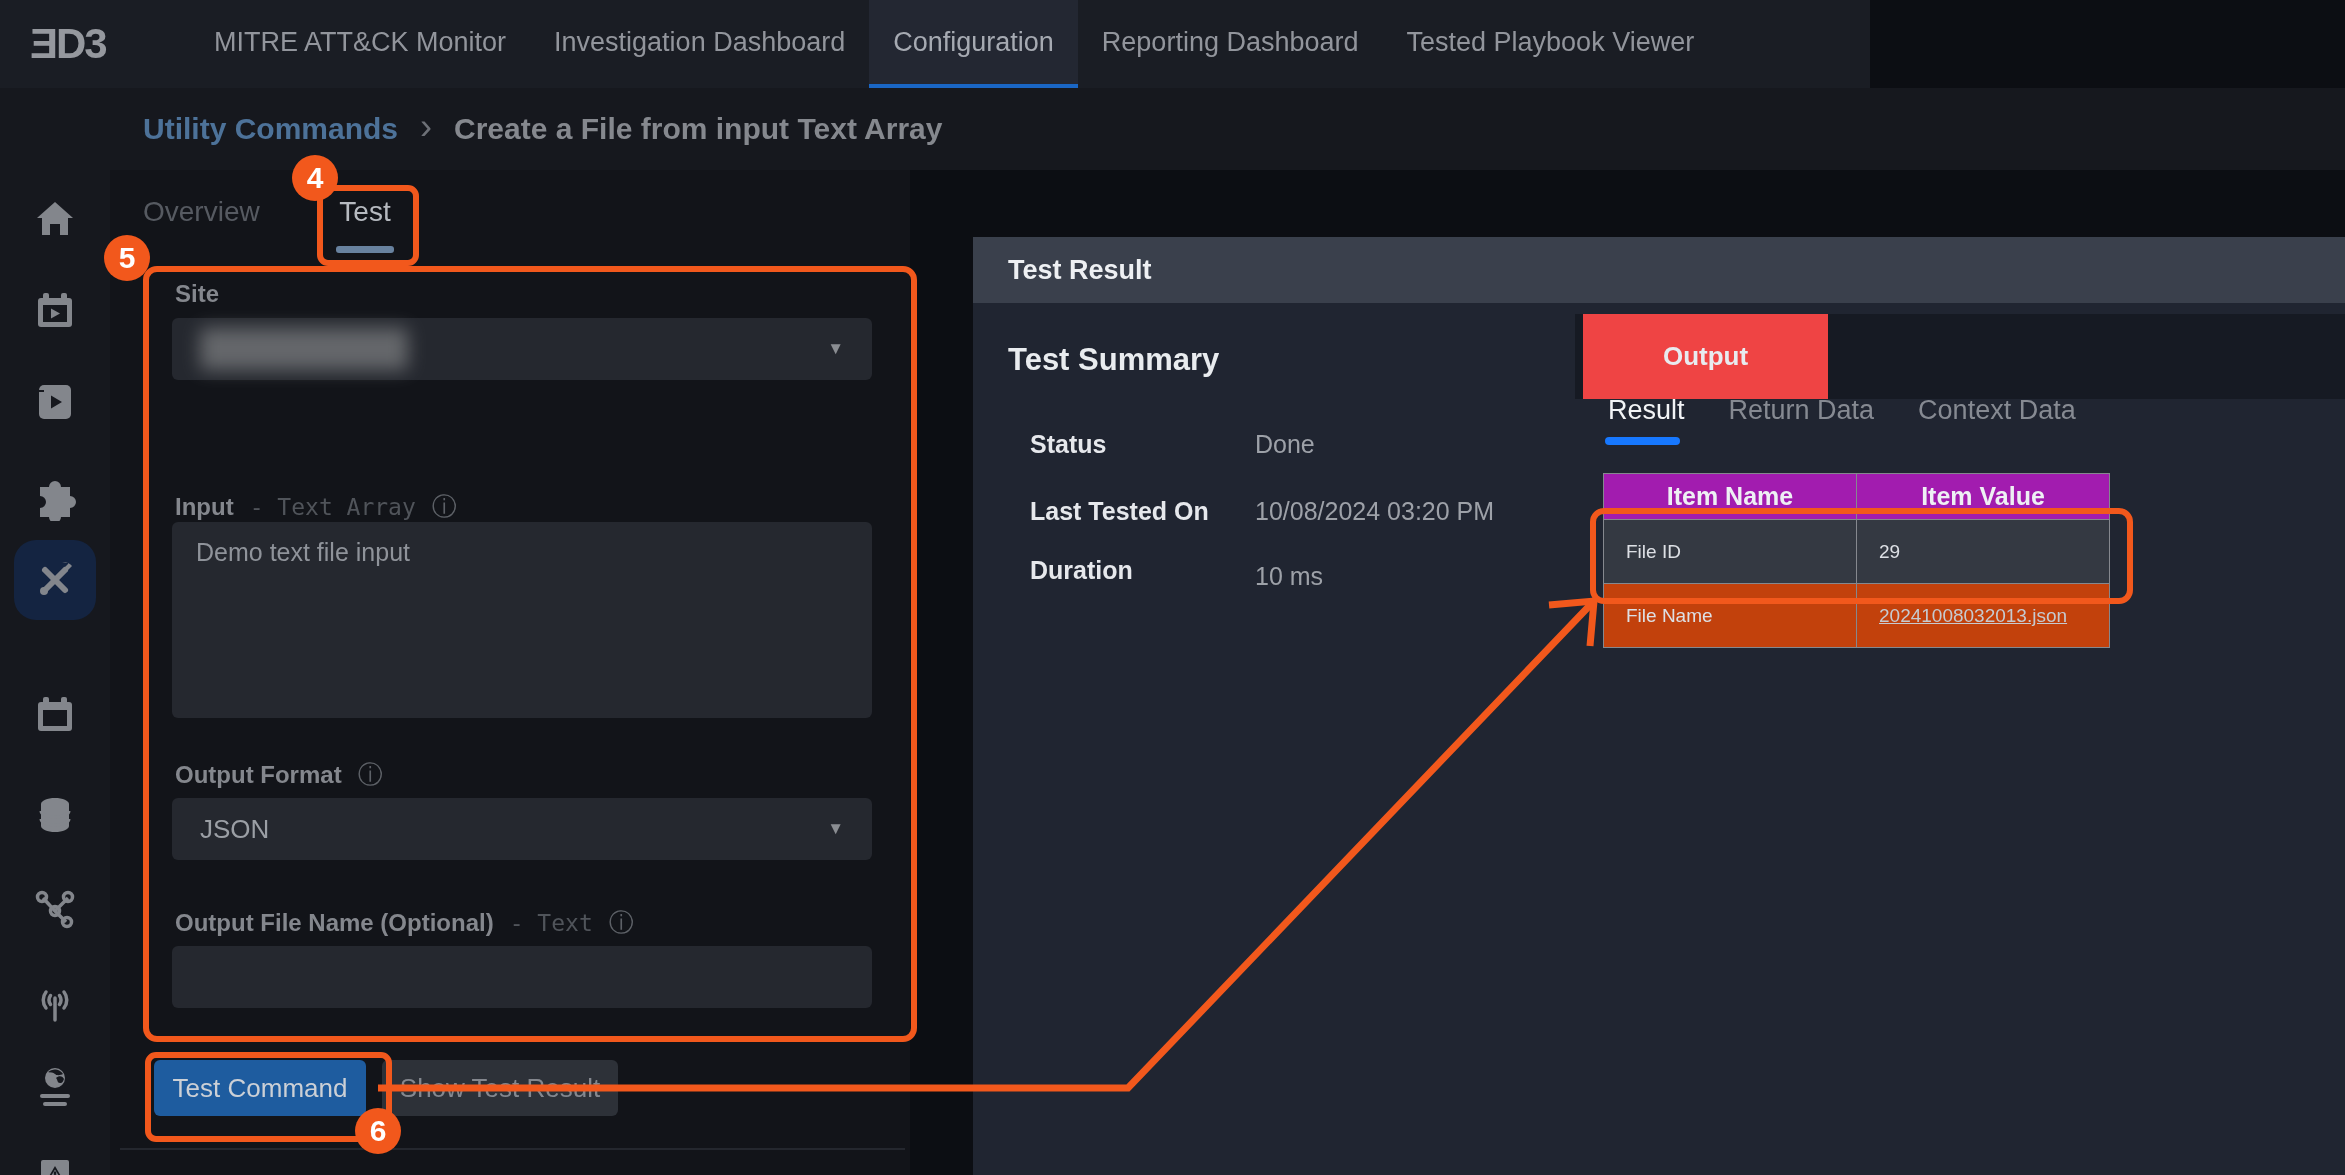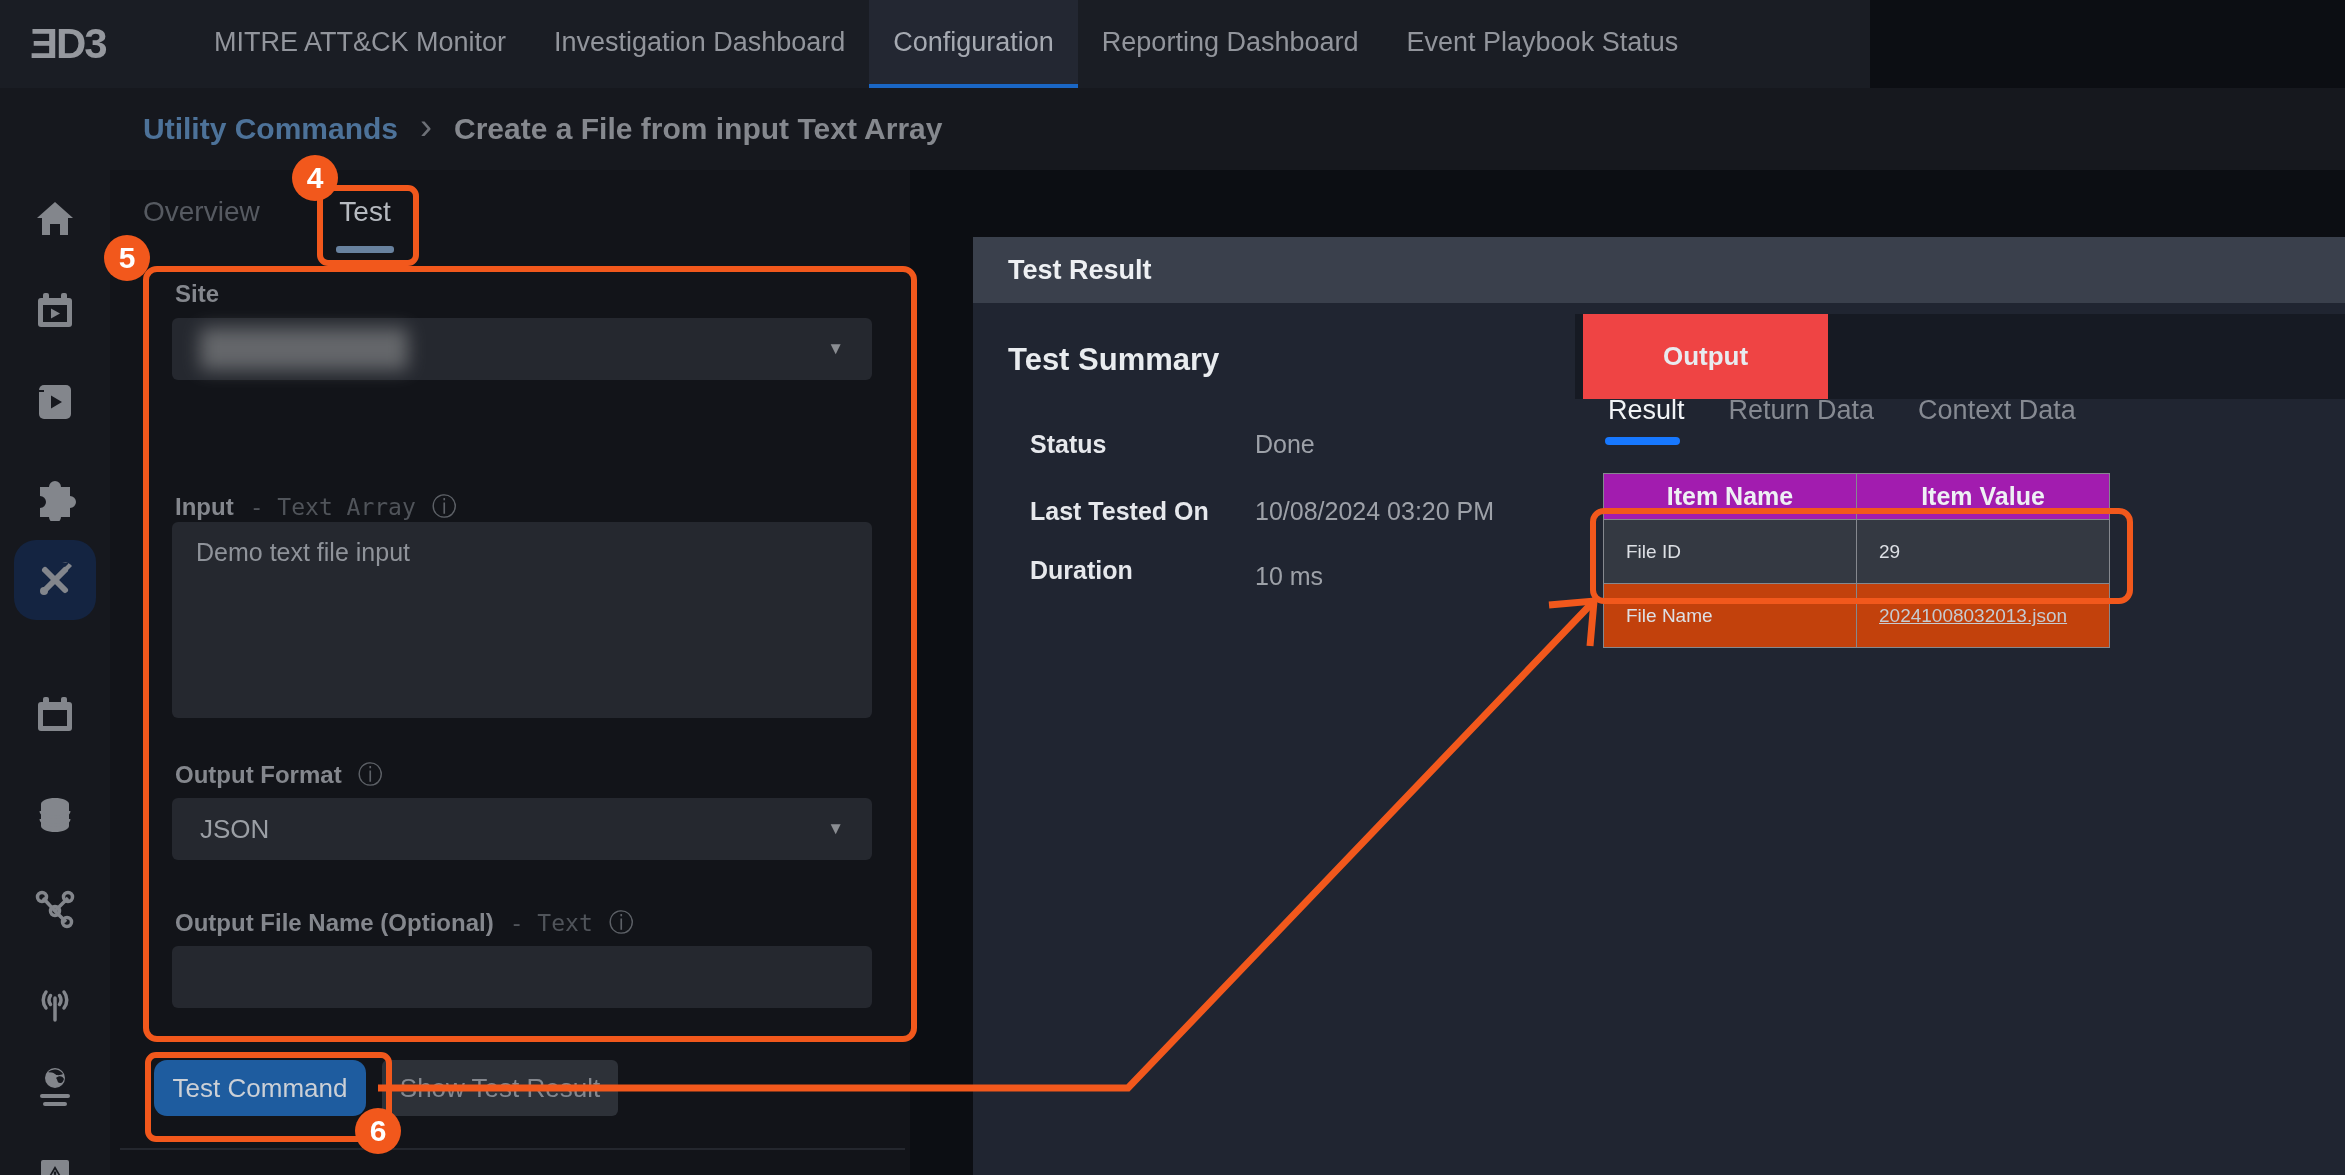--- a/index.html
+++ b/index.html
@@ -40,21 +40,21 @@
   .fhint { font-family:"DejaVu Sans Mono", monospace; font-weight:normal; font-size:23px; color:#50545a; }
   .iinfo { font-size:25px; font-weight:normal; color:#5d6167; }
   .fselect, .finput, .ftextarea { position:absolute; left:62px; width:700px; background:#25282f; border-radius:6px; box-sizing:border-box; }
   .fselect { height:62px; display:flex; align-items:center; padding:0 28px; font-size:26px; color:#9b9fa5; }
   .fselect .caret { margin-left:auto; font-size:17px; color:#8a8d92; }
   .blurval { width:208px; height:42px; background:#707275; border-radius:4px; filter:blur(9px); opacity:.85; }
   .ftextarea { height:196px; padding:16px 24px; font-size:25px; color:#8f939a; }
   .finput { height:62px; }
 
   .btn { position:absolute; top:890px; height:56px; display:flex; align-items:center; justify-content:center; font-size:26px; border-radius:6px; }
-  .btn-primary { left:44px; width:212px; background:#1e5c9f; color:#ccd0d6;border-radius:13px; }
+  .btn-primary { left:44px; width:212px; background:#1e5c9f; color:#ccd0d6; }
   .btn-secondary { left:272px; width:236px; background:#2d3138; color:#84878e; }
   .panel-divider { position:absolute; left:10px; top:978px; width:785px; height:2px; background:#24272e; }
 
   
   .rightarea { left:910px; top:170px; width:1435px; height:1005px; background:#0c0e13; }
   .resultpanel { left:973px; top:237px; width:1372px; height:938px; background:#202531; }
   .resulthdr { position:absolute; left:0; top:0; width:100%; height:66px; background:#3a404c; display:flex; align-items:center; padding-left:35px; box-sizing:border-box; font-size:27px; font-weight:bold; color:#eef0f3; }
   .summarytitle { position:absolute; left:35px; top:105px; font-size:31px; font-weight:bold; color:#e9ecef; }
   .srow-label { position:absolute; left:57px; font-size:25px; font-weight:bold; color:#e6e8ec; }
   .srow-value { position:absolute; left:282px; font-size:25px; color:#9da1a8; }
@@ -88,21 +88,21 @@
 
 <div class="screen">
 
   <div class="abs topnav">
     <div class="logo">ƎD3</div>
     <div class="navitems">
       <div class="navitem">MITRE ATT&amp;CK Monitor</div>
       <div class="navitem">Investigation Dashboard</div>
       <div class="navitem active">Configuration</div>
       <div class="navitem">Reporting Dashboard</div>
-      <div class="navitem">Event Playbook Status</div>
+      <div class="navitem">Tested Playbook Viewer</div>
     </div>
   </div>
 
   <div class="abs band"></div>
   <div class="abs crumbs">
     <span class="crumb-parent">Utility Commands</span>
     <span class="crumb-sep">›</span>
     <span class="crumb-current">Create a File from input Text Array</span>
   </div>
 

